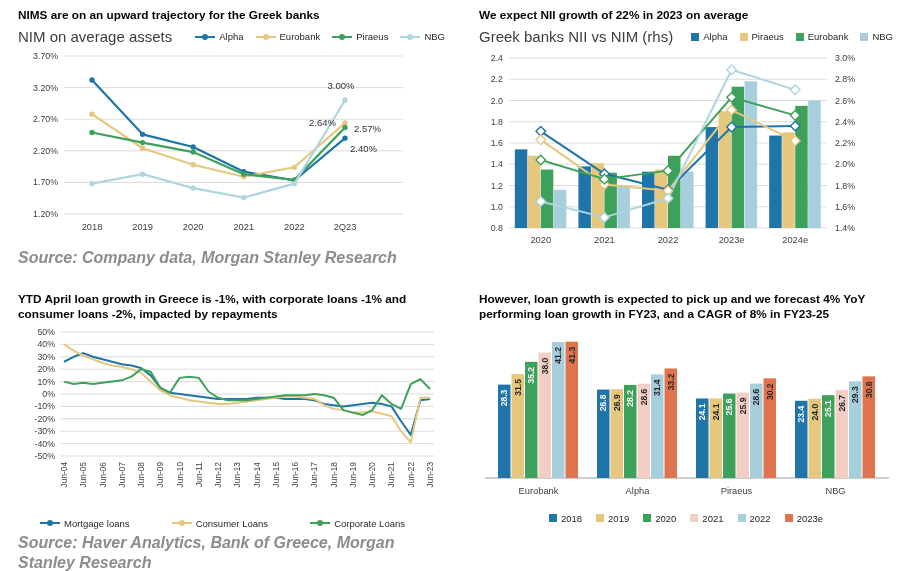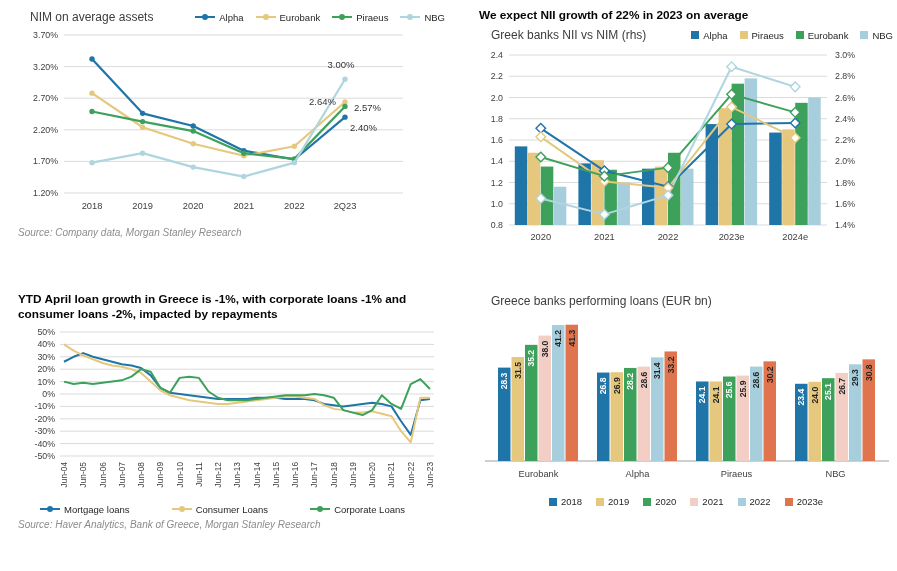--- a/index.html
+++ b/index.html
@@ -4,43 +4,44 @@
 <style>
   html,body{margin:0;padding:0;background:#fff;}
   body{width:897px;height:571px;font-family:"Liberation Sans",sans-serif;overflow:hidden;}
   .page{display:grid;grid-template-columns:449px 448px;grid-template-rows:284px 287px;width:897px;height:571px;}
   .quad{box-sizing:border-box;padding:8px 4px 0 18px;overflow:hidden;}
   .quad.right{padding-left:30px;}
   h3.title{font-size:11.8px;font-weight:bold;color:#050505;margin:0 0 5px 0;line-height:1.3;}
   #q3 h3.title{max-width:430px;}
   #q4 h3.title{max-width:412px;}
   .subrow{display:flex;justify-content:space-between;align-items:center;margin:2px 0 3px 0;}
-  .subtitle{font-size:12px;color:#3d3d3d;margin-left:12px;}
+  .subtitle{font-size:15px;color:#3d3d3d;}
   .legend{display:flex;gap:12px;align-items:center;font-size:9.5px;color:#262626;}
   .legend .item{display:flex;align-items:center;gap:4px;}
   .sw-line{width:20px;height:2.6px;position:relative;display:inline-block;}
   .sw-line .dot{position:absolute;left:7px;top:-1.8px;width:6px;height:6px;border-radius:50%;}
   .sw-sq{width:8px;height:8px;display:inline-block;}
-  .legend.spread{justify-content:space-between;padding:0 40px 0 22px;margin-top:2px;}
+  .legend.spread{justify-content:space-between;padding:0 40px 0 22px;margin-top:16px;}
   .legend.center{justify-content:center;gap:14px;margin-top:1px;}
-  .source{font-style:italic;color:#8c8c8c;font-size:10px;margin:4px 0 0 0;line-height:1.25;}
+  .source{font-style:italic;color:#8c8c8c;font-size:16px;margin:4px 0 0 0;line-height:1.25;font-weight:bold;}
   #q4 .source{max-width:410px;}
   svg text{font-family:"Liberation Sans",sans-serif;}
   .tick{font-size:8.8px;fill:#404040;}
   .cat{font-size:9.3px;fill:#404040;}
   .ann{font-size:9.5px;fill:#333;}
   .xrot{font-size:8.3px;fill:#404040;}
   .val{font-size:8.6px;font-weight:bold;}
 </style>
 </head>
 <body>
 
 <div class="page">
 
   <section class="quad" id="q1">
+    <h3 class="title">NIMS are on an upward trajectory for the Greek banks</h3>
     <div class="subrow">
       <span class="subtitle">NIM on average assets</span>
       <div class="legend">
           <span class="item">
             <span class="sw-line" style="background: rgb(31, 116, 168);">
               <span class="dot" style="background: rgb(31, 116, 168);"></span>
             </span>
             <span>Alpha</span>
           </span>
           <span class="item">
@@ -287,23 +288,21 @@
           <span class="sw-line" style="background: rgb(62, 161, 91);">
             <span class="dot" style="background: rgb(62, 161, 91);"></span>
           </span>
           <span>Corporate Loans</span>
         </span>
       </div>
     <p class="source">Source: Haver Analytics, Bank of Greece, Morgan Stanley Research</p>
   </section>
 
   <section class="quad right" id="q4">
-    <div class="subrow">
-      <span class="subtitle">Greece banks performing loans (EUR bn)</span>
-    </div>
+    <h3 class="title">However, loan growth is expected to pick up and we forecast 4% YoY performing loan growth in FY23, and a CAGR of 8% in FY23-25</h3>
     <div><svg width="416" height="180" viewBox="0 0 416 180">
           <line x1="6" x2="410" y1="150" y2="150" stroke="#BFBFBF" stroke-width="1.5"></line>
           <rect x="19" y="56.61" width="12.5" height="93.39" fill="#1F74A8"></rect>
           <text x="28.25" y="61.61" text-anchor="end" class="val" fill="#FFFFFF" transform="rotate(-90 28.25 61.61)">28.3</text>
           <rect x="118" y="61.56" width="12.5" height="88.44" fill="#1F74A8"></rect>
           <text x="127.25" y="66.56" text-anchor="end" class="val" fill="#FFFFFF" transform="rotate(-90 127.25 66.56)">26.8</text>
           <rect x="217" y="70.47" width="12.5" height="79.53" fill="#1F74A8"></rect>
           <text x="226.25" y="75.47" text-anchor="end" class="val" fill="#FFFFFF" transform="rotate(-90 226.25 75.47)">24.1</text>
           <rect x="316" y="72.78000000000002" width="12.5" height="77.21999999999998" fill="#1F74A8"></rect>
           <text x="325.25" y="77.78000000000002" text-anchor="end" class="val" fill="#FFFFFF" transform="rotate(-90 325.25 77.78000000000002)">23.4</text>

